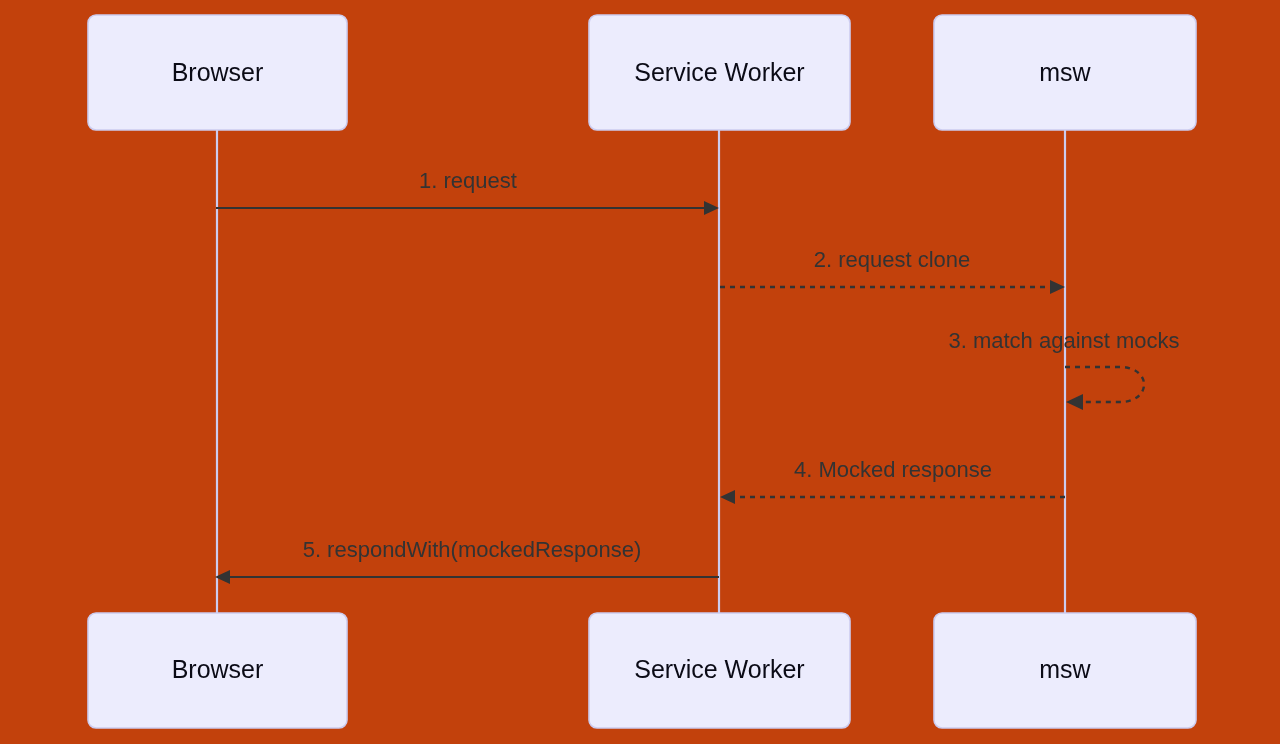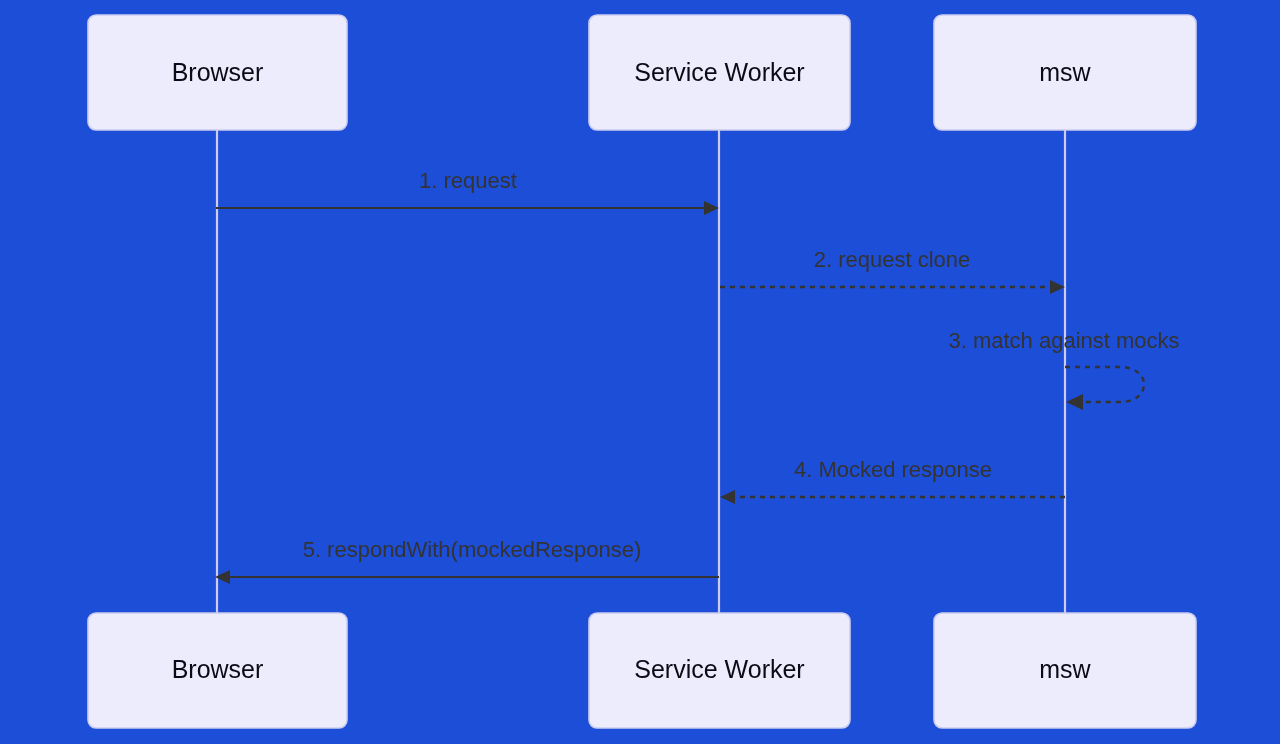--- a/index.html
+++ b/index.html
@@ -7,21 +7,21 @@
     padding: 0;
     background: #ffffff;
   }
   body {
     font-family: "Liberation Sans", sans-serif;
   }
   #diagram-root {
     position: relative;
     width: 1280px;
     height: 744px;
-    background: #1d4ed8;
+    background: #c2410c;
     overflow: hidden;
   }
   #diagram-svg {
     position: absolute;
     top: 0;
     left: 0;
     width: 1280px;
     height: 744px;
     display: block;
   }

